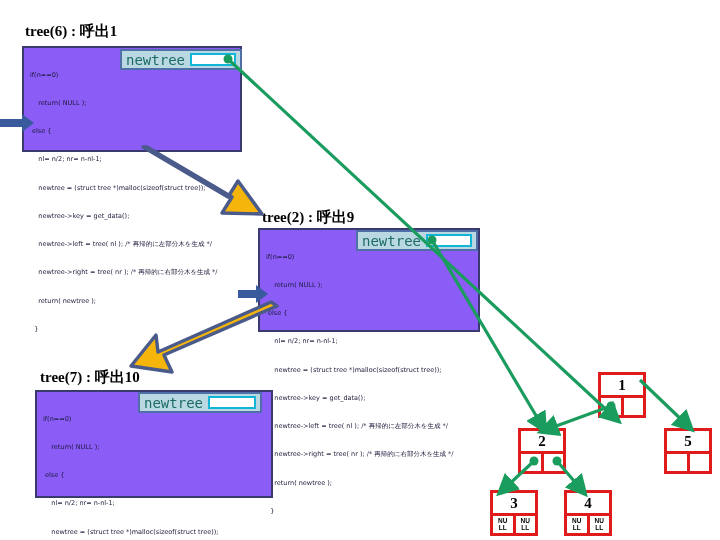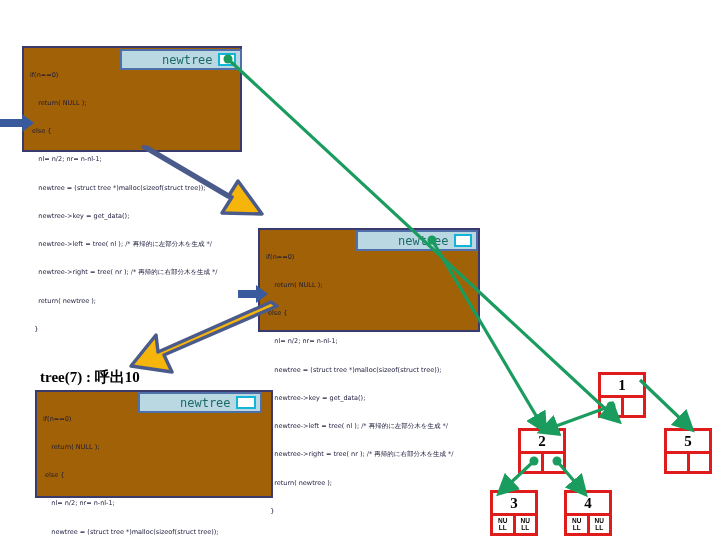--- a/index.html
+++ b/index.html
@@ -22,21 +22,21 @@
     font-weight:bold;
     font-size:15px;
     color:#000000;
     white-space:nowrap;
     letter-spacing:0px;
   }
 
   
   .code-panel{
     position:absolute;
-    background:#a16207;
+    background:#8b5cf6;
     border:2px solid #3a3a6e;
     box-sizing:border-box;
   }
   .code-lines{
     position:absolute;
     left:6px;top:4px;
     font-family:"DejaVu Sans", sans-serif;
     font-size:6.5px;
     line-height:9.4px;
     color:#1a1a3a;
@@ -49,25 +49,24 @@
     position:absolute;
     background:#b9d8e2;
     border:2px solid #4f6fa8;
     box-sizing:border-box;
     display:flex;
     align-items:center;
     padding:1px 4px;
   }
   .var-label{
     font-family:"DejaVu Sans Mono","Liberation Mono",monospace;
-    font-size:12px;
+    font-size:14px;
     color:#1d6b66;
     margin-right:5px;
     white-space:nowrap;
-    margin-left:36px;
   }
   .var-slot{
     flex:1;
     height:13px;
     background:#ffffff;
     border:2px solid #10b5d8;
     box-sizing:border-box;
   }
 
   
@@ -104,20 +103,21 @@
     box-sizing:border-box;
   }
   .node-cell + .node-cell{border-left:3px solid #e01b1b;}
   .nullcell{word-break:break-all;}
 </style>
 </head>
 <body>
 
 <div class="stage">
 
+  <div class="frame-title" style="left:25px;top:22px;">tree(6) : 呼出1</div>
 
   <div class="code-panel" style="left:22px;top:46px;width:220px;height:106px;">
     <div class="code-lines">
       <div>if(n==0)</div>
       <div>    return( NULL );</div>
       <div> else {</div>
       <div>    nl= n/2; nr= n-nl-1;</div>
       <div>    newtree = (struct tree *)malloc(sizeof(struct tree));</div>
       <div>    newtree-&gt;key = get_data();</div>
       <div>    newtree-&gt;left = tree( nl ); /* 再帰的に左部分木を生成 */</div>
@@ -125,20 +125,21 @@
       <div>    return( newtree );</div>
       <div>  }</div>
     </div>
   </div>
 
   <div class="var-box" style="left:120px;top:49px;width:122px;height:21px;">
     <span class="var-label">newtree</span>
     <span class="var-slot"></span>
   </div>
 
+  <div class="frame-title" style="left:262px;top:208px;">tree(2) : 呼出9</div>
 
   <div class="code-panel" style="left:258px;top:228px;width:222px;height:104px;">
     <div class="code-lines">
       <div>if(n==0)</div>
       <div>    return( NULL );</div>
       <div> else {</div>
       <div>    nl= n/2; nr= n-nl-1;</div>
       <div>    newtree = (struct tree *)malloc(sizeof(struct tree));</div>
       <div>    newtree-&gt;key = get_data();</div>
       <div>    newtree-&gt;left = tree( nl ); /* 再帰的に左部分木を生成 */</div>

